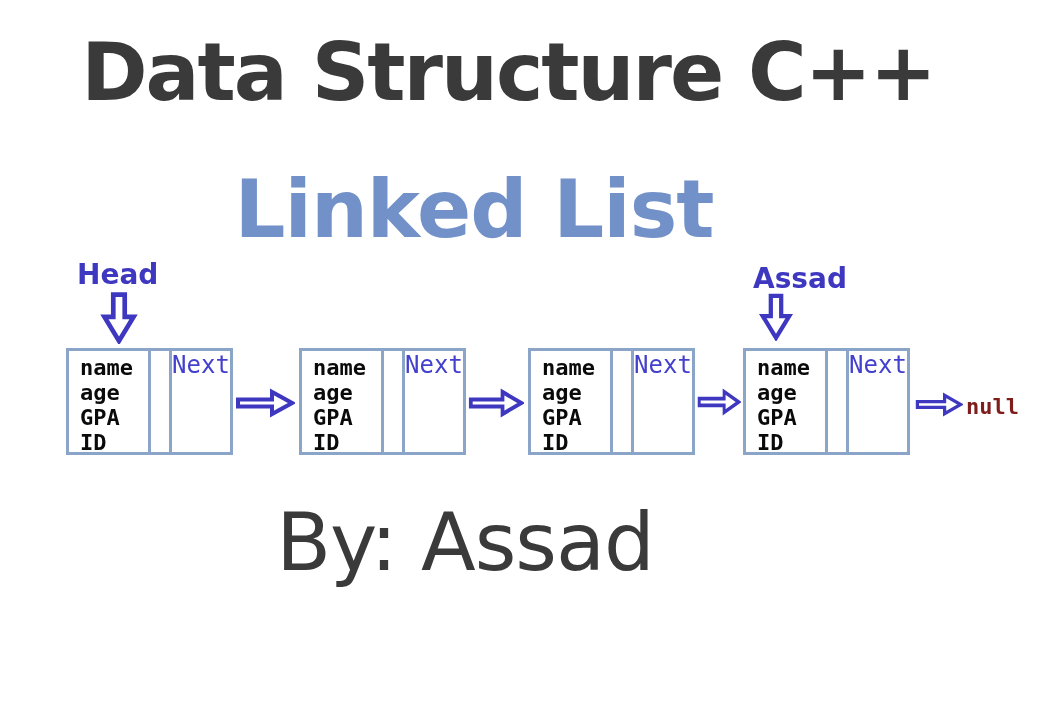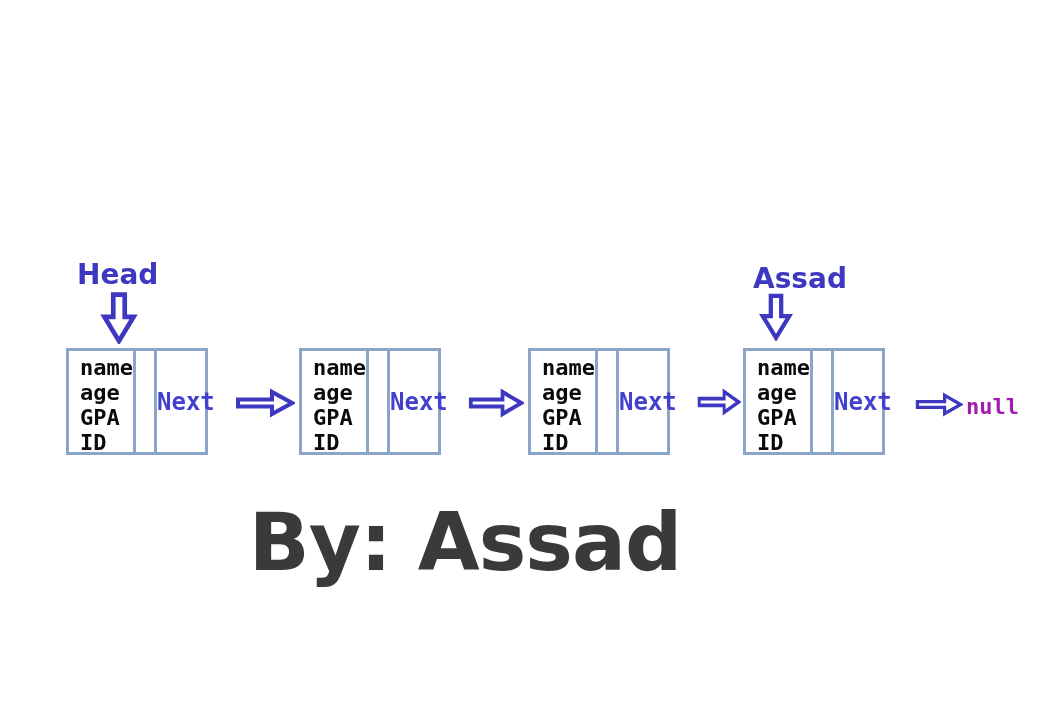--- a/index.html
+++ b/index.html
@@ -36,41 +36,41 @@
     color: #7291c8;
   }
   .byline {
     position: absolute;
     top: 496px;
     left: 465px;
     transform: translateX(-50%);
     margin: 0;
     white-space: nowrap;
     font-size: 80px;
-    font-weight: 700;
+    font-weight: 400;
     letter-spacing: -1px;
     color: #3a3a3a;
   }
   .diagram { position: absolute; inset: 0; }
   .pointer-label {
     position: absolute;
     font-size: 28px;
     font-weight: 700;
     color: #3e38c0;
     white-space: nowrap;
   }
   .head-label { left: 77px;  top: 258px; }
   .tail-label { left: 753px; top: 262px; }
   .down-arrow { position: absolute; }
   .head-arrow { left: 100px; top: 292px; }
   .tail-arrow { left: 759px; top: 293px; }
   .node {
     position: absolute;
     top: 348px;
-    width: 142px;
+    width: 167px;
     height: 107px;
     box-sizing: border-box;
     border: 3px solid #8aa5c8;
     background: #ffffff;
     display: flex;
   }
   .node-fields {
     box-sizing: border-box;
     width: 82px;
     border-right: 3px solid #8aa5c8;
@@ -80,44 +80,45 @@
     line-height: 25px;
     font-weight: 700;
     color: #0a0a0a;
   }
   .node-next {
     box-sizing: border-box;
     flex: 1;
     margin-left: 18px;
     border-left: 3px solid #8aa5c8;
     display: flex;
-    align-items: center;
     justify-content: center;
     font-family: "DejaVu Sans Mono", "Liberation Mono", monospace;
     font-size: 24px;
-    font-weight: 700;
+    font-weight: 400;
     color: #4340cd;
   }
   .right-arrow { position: absolute; top: 388px; }
   .null-label {
     position: absolute;
     left: 966px;
     top: 394px;
     font-family: "DejaVu Sans Mono", "Liberation Mono", monospace;
     font-size: 22px;
     font-weight: 700;
-    color: #a21caf;
+    color: #7f1d1d;
     white-space: nowrap;
   }
 </style>
 </head>
 <body>
 
 <div class="stage">
 
+  <h1 class="main-title">Data Structure C++</h1>
+  <h2 class="subtitle">Linked List</h2>
 
   <div class="diagram">
 
     <div class="pointer-label head-label">Head</div>
     <svg class="down-arrow head-arrow" width="38" height="52" viewBox="0 0 36 50">
       <path d="M12.5 2.5 H23.5 V24 H32 L18 47 L4 24 H12.5 Z" fill="#ffffff" stroke="#3e38c0" stroke-width="4.5" stroke-linejoin="miter"></path>
     </svg>
 
     <div class="pointer-label tail-label">Assad</div>
     <svg class="down-arrow tail-arrow" width="34" height="48" viewBox="0 0 36 50">

